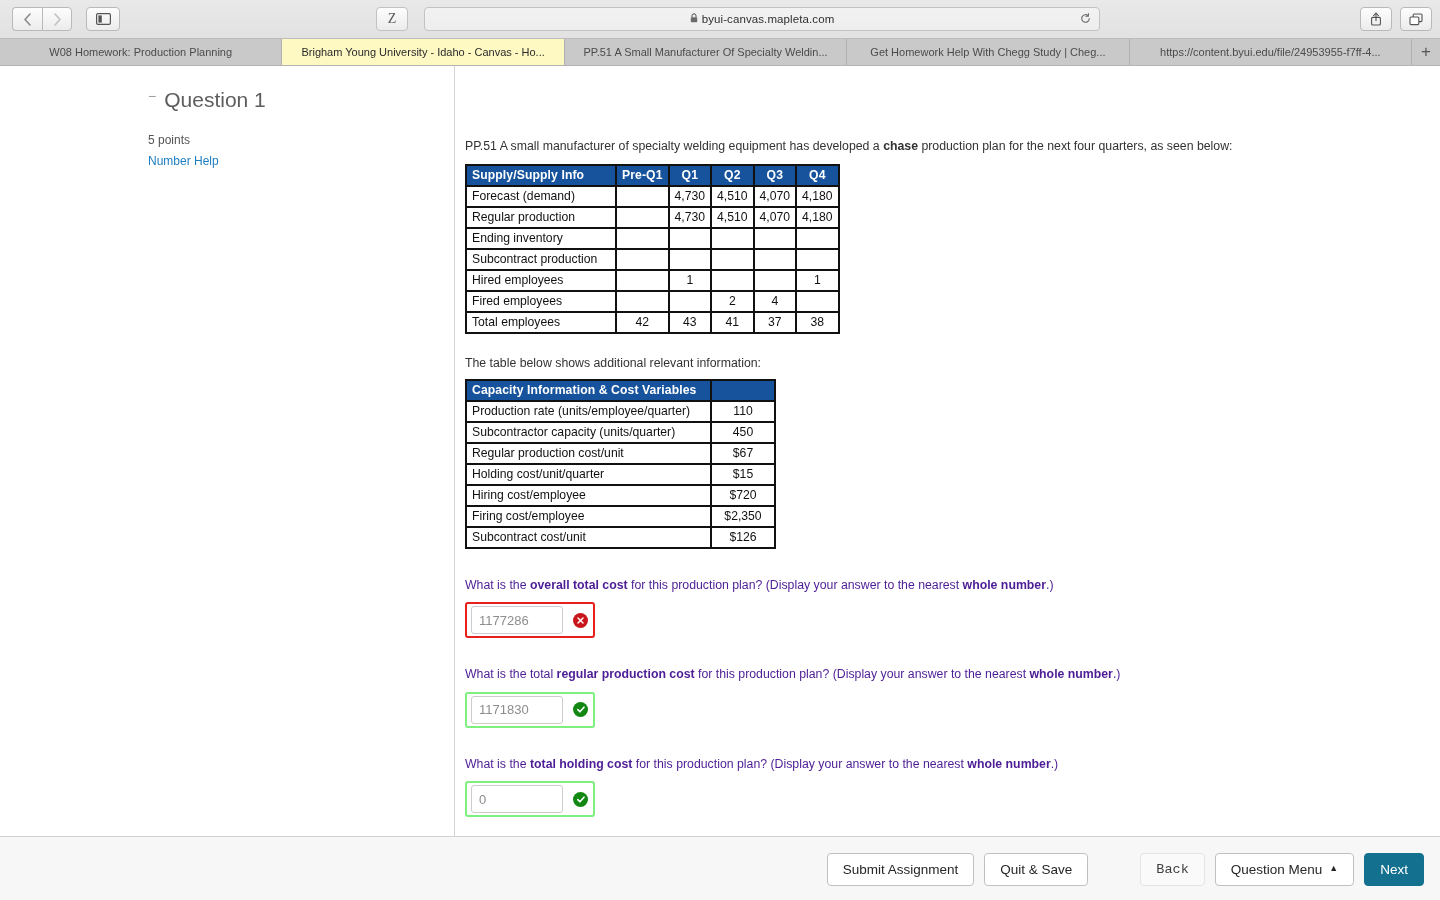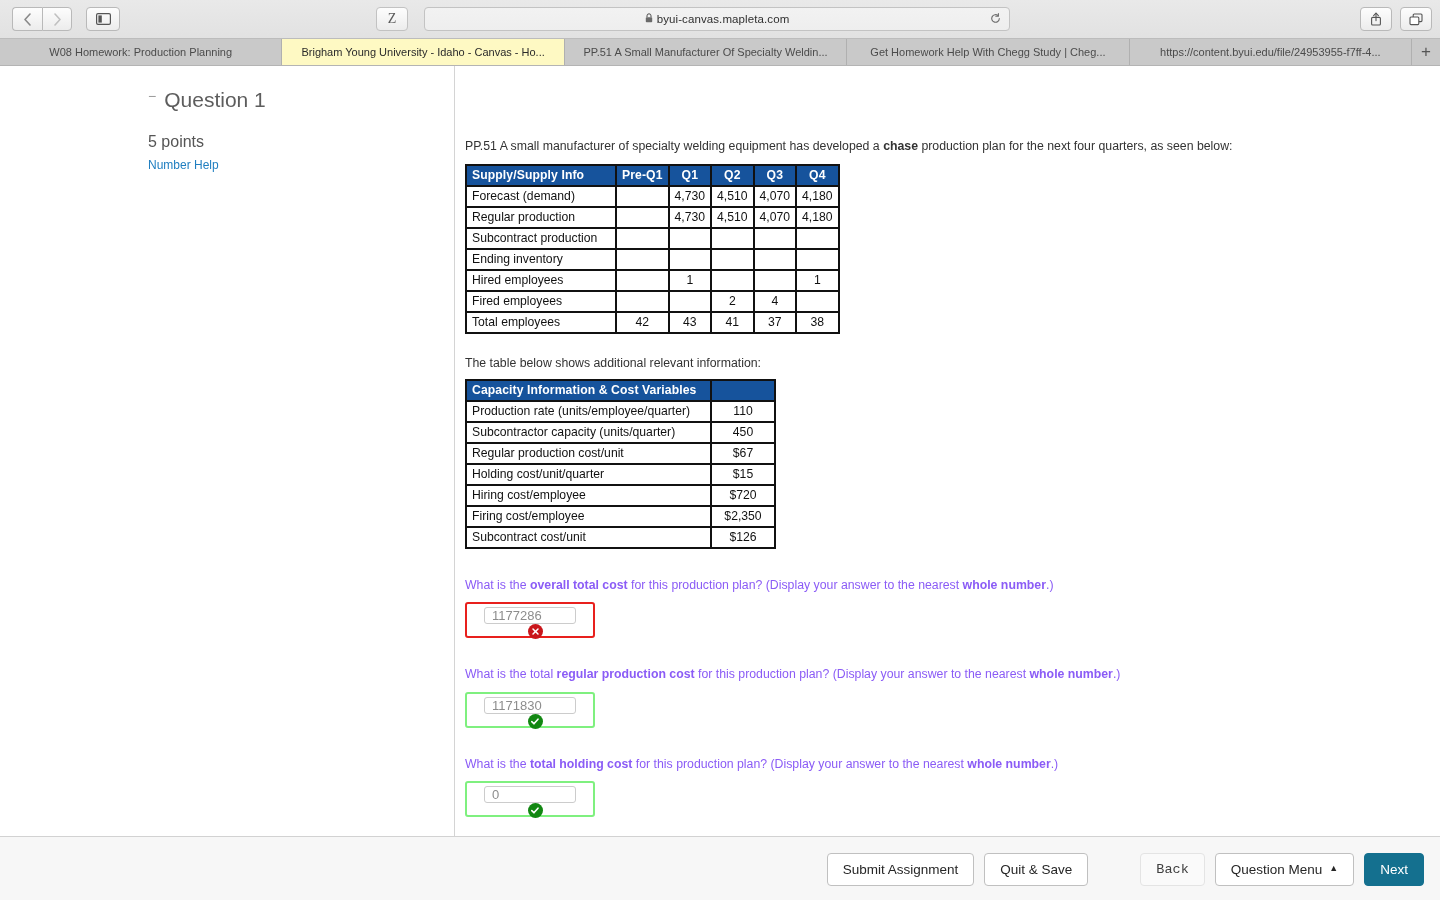--- a/index.html
+++ b/index.html
@@ -56,21 +56,21 @@
     border: 1px solid #c2c2c2;
     border-radius: 4px;
     display: flex; align-items: center; justify-content: center;
     font-size: 14px; color: #5c5c5c;
     font-family: "Liberation Serif", serif;
   }
 
   .url-bar {
     position: absolute;
     left: 424px;
-    width: 586px;
+    width: 676px;
     height: 24px;
     background: linear-gradient(to bottom, #f2f2f2, #eeeeee);
     border: 1px solid #c3c3c3;
     border-radius: 4px;
     display: flex;
     align-items: center;
     justify-content: center;
     position: absolute;
   }
   .url-text {
@@ -156,21 +156,21 @@
     top: -6px;
   }
   .q-title {
     font-size: 21px;
     color: #5d5d5d;
     font-weight: normal;
   }
   .q-points {
     padding-left: 148px;
     margin-top: 21px;
-    font-size: 16px;
+    font-size: 12px;
     color: #555;
   }
   .q-help {
     padding-left: 148px;
     margin-top: 7px;
     font-size: 12px;
     color: #1f7ec0;
     text-decoration: none;
     display: inline-block;
   }
@@ -225,35 +225,34 @@
     font-size: 12.3px;
     color: #333;
     margin: 22px 0 9px 0;
   }
 
   
   .qblock { margin-top: 28px; }
   .qblock:first-of-type { margin-top: 0; }
   .qtext {
     font-size: 12.3px;
-    color: #8b5cf6;
+    color: #4c1d95;
     line-height: 1.35;
   }
   .qtext b { font-weight: bold; }
 
   .answer-wrap {
     margin-top: 9px;
     width: 130px;
     height: 36px;
     border: 2px solid transparent;
     border-radius: 3px;
     display: flex;
     align-items: center;
     padding: 3px 4px;
-    flex-direction: column;
   }
   .answer-wrap.wrong { border-color: #e8201d; }
   .answer-wrap.right { border-color: #7ff07f; }
 
   .answer-input {
     width: 92px;
     height: 28px;
     border: 1px solid #cccccc;
     border-radius: 3px;
     font-size: 13px;
@@ -462,29 +461,29 @@
         </tr>
         <tr>
           <td class="left lbl">Regular production</td>
           <td></td>
           <td>4,730</td>
           <td>4,510</td>
           <td>4,070</td>
           <td>4,180</td>
         </tr>
         <tr>
+          <td class="left lbl">Ending inventory</td>
+          <td></td>
+          <td></td>
+          <td></td>
+          <td></td>
+          <td></td>
+        </tr>
+        <tr>
           <td class="left lbl">Subcontract production</td>
-          <td></td>
-          <td></td>
-          <td></td>
-          <td></td>
-          <td></td>
-        </tr>
-        <tr>
-          <td class="left lbl">Ending inventory</td>
           <td></td>
           <td></td>
           <td></td>
           <td></td>
           <td></td>
         </tr>
         <tr>
           <td class="left lbl">Hired employees</td>
           <td></td>
           <td>1</td>

